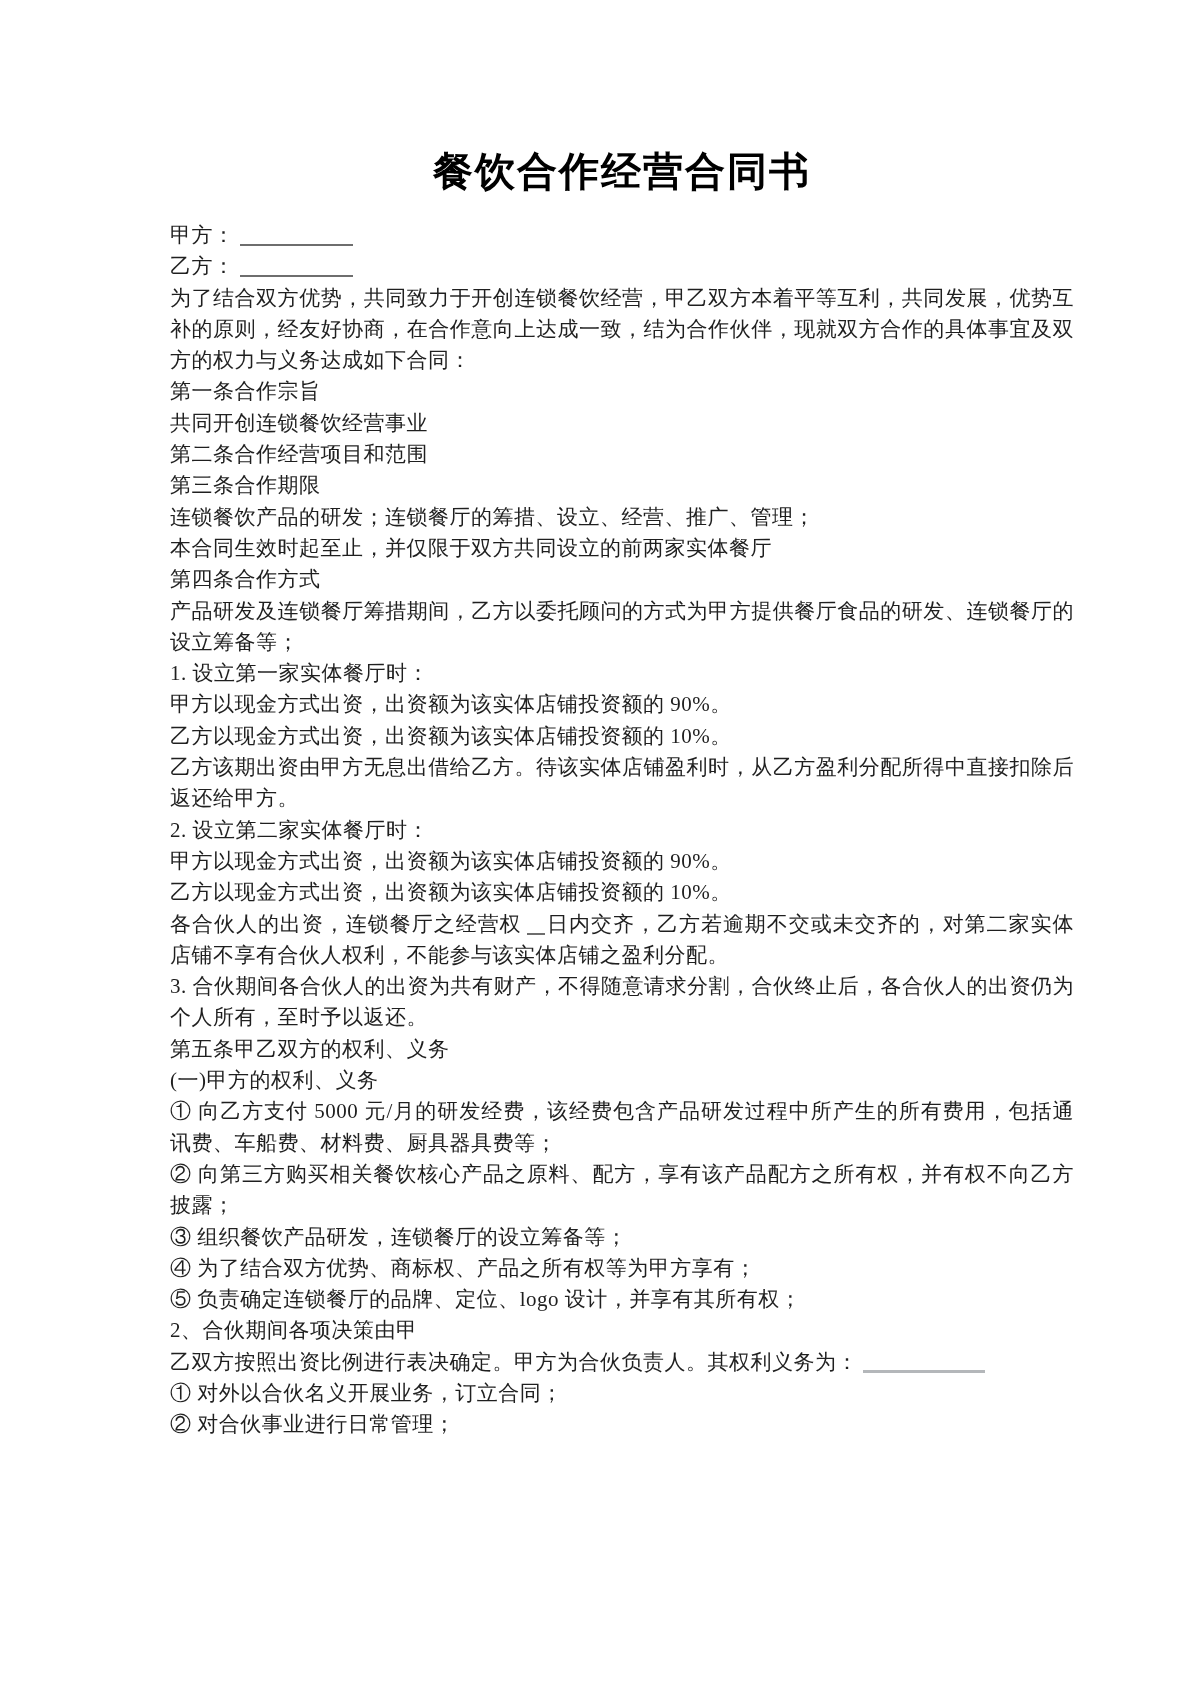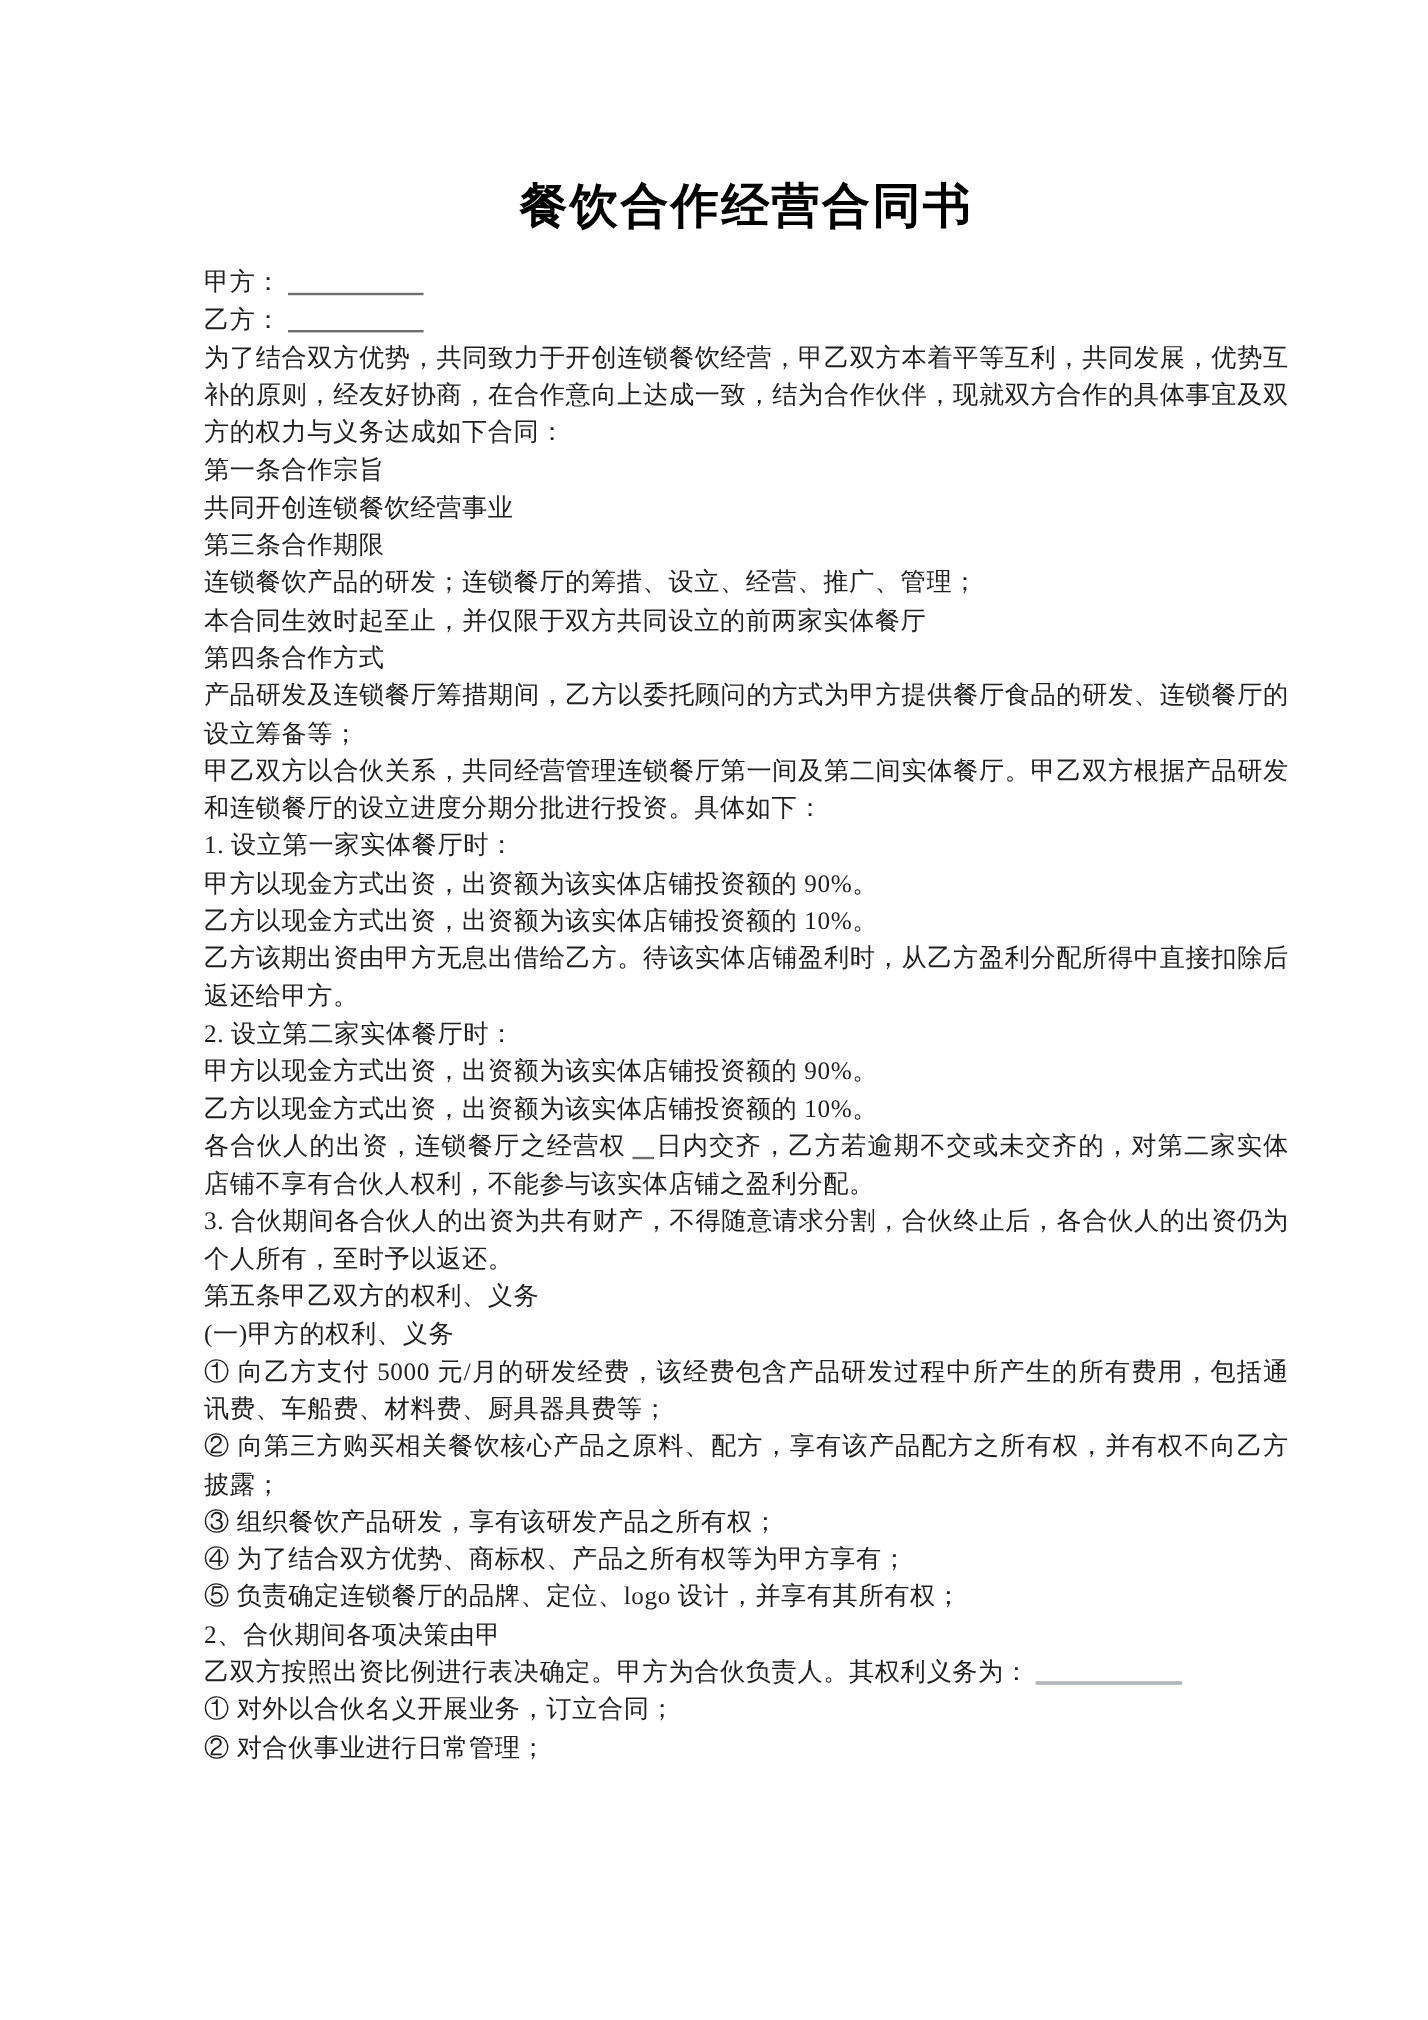--- a/index.html
+++ b/index.html
@@ -53,40 +53,40 @@
 <body>
 
 <div class="page">
   <h1 class="doc-title">餐饮合作经营合同书</h1>
   <div class="doc-body" id="doc-body">
       <p class="para"><span>甲方：</span><span class="blank dark" style="width: 113px;"></span></p>
       <p class="para"><span>乙方：</span><span class="blank dark" style="width: 113px;"></span></p>
       <p class="para"><span>为了结合双方优势，共同致力于开创连锁餐饮经营，甲乙双方本着平等互利，共同发展，优势互补的原则，经友好协商，在合作意向上达成一致，结为合作伙伴，现就双方合作的具体事宜及双方的权力与义务达成如下合同：</span></p>
       <p class="para"><span>第一条合作宗旨</span></p>
       <p class="para"><span>共同开创连锁餐饮经营事业</span></p>
+      <p class="para"><span>第二条合作经营项目和范围</span></p>
       <p class="para"><span>第三条合作期限</span></p>
       <p class="para"><span>连锁餐饮产品的研发；连锁餐厅的筹措、设立、经营、推广、管理；</span></p>
       <p class="para"><span>本合同生效时起至止，并仅限于双方共同设立的前两家实体餐厅</span></p>
       <p class="para"><span>第四条合作方式</span></p>
       <p class="para"><span>产品研发及连锁餐厅筹措期间，乙方以委托顾问的方式为甲方提供餐厅食品的研发、连锁餐厅的设立筹备等；</span></p>
-      <p class="para"><span>甲乙双方以合伙关系，共同经营管理连锁餐厅第一间及第二间实体餐厅。甲乙双方根据产品研发和连锁餐厅的设立进度分期分批进行投资。具体如下：</span></p>
       <p class="para"><span>1. 设立第一家实体餐厅时：</span></p>
       <p class="para"><span>甲方以现金方式出资，出资额为该实体店铺投资额的 90%。</span></p>
       <p class="para"><span>乙方以现金方式出资，出资额为该实体店铺投资额的 10%。</span></p>
       <p class="para"><span>乙方该期出资由甲方无息出借给乙方。待该实体店铺盈利时，从乙方盈利分配所得中直接扣除后返还给甲方。</span></p>
       <p class="para"><span>2. 设立第二家实体餐厅时：</span></p>
       <p class="para"><span>甲方以现金方式出资，出资额为该实体店铺投资额的 90%。</span></p>
       <p class="para"><span>乙方以现金方式出资，出资额为该实体店铺投资额的 10%。</span></p>
       <p class="para"><span>各合伙人的出资，连锁餐厅之经营权</span><span class="blank dark" style="width: 18px;"></span><span>日内交齐，乙方若逾期不交或未交齐的，对第二家实体店铺不享有合伙人权利，不能参与该实体店铺之盈利分配。</span></p>
       <p class="para"><span>3. 合伙期间各合伙人的出资为共有财产，不得随意请求分割，合伙终止后，各合伙人的出资仍为个人所有，至时予以返还。</span></p>
       <p class="para"><span>第五条甲乙双方的权利、义务</span></p>
       <p class="para"><span>(一)甲方的权利、义务</span></p>
       <p class="para"><span>① 向乙方支付 5000 元/月的研发经费，该经费包含产品研发过程中所产生的所有费用，包括通讯费、车船费、材料费、厨具器具费等；</span></p>
       <p class="para"><span>② 向第三方购买相关餐饮核心产品之原料、配方，享有该产品配方之所有权，并有权不向乙方披露；</span></p>
-      <p class="para"><span>③ 组织餐饮产品研发，享有该研发产品之所有权；</span></p>
+      <p class="para"><span>③ 组织餐饮产品研发，连锁餐厅的设立筹备等；</span></p>
       <p class="para"><span>④ 为了结合双方优势、商标权、产品之所有权等为甲方享有；</span></p>
       <p class="para"><span>⑤ 负责确定连锁餐厅的品牌、定位、logo 设计，并享有其所有权；</span></p>
       <p class="para"><span>2、合伙期间各项决策由甲</span></p>
       <p class="para"><span>乙双方按照出资比例进行表决确定。甲方为合伙负责人。其权利义务为：</span><span class="blank light" style="width: 122px;"></span></p>
       <p class="para"><span>① 对外以合伙名义开展业务，订立合同；</span></p>
       <p class="para"><span>② 对合伙事业进行日常管理；</span></p>
     </div>
 </div>
 
 </body></html>

